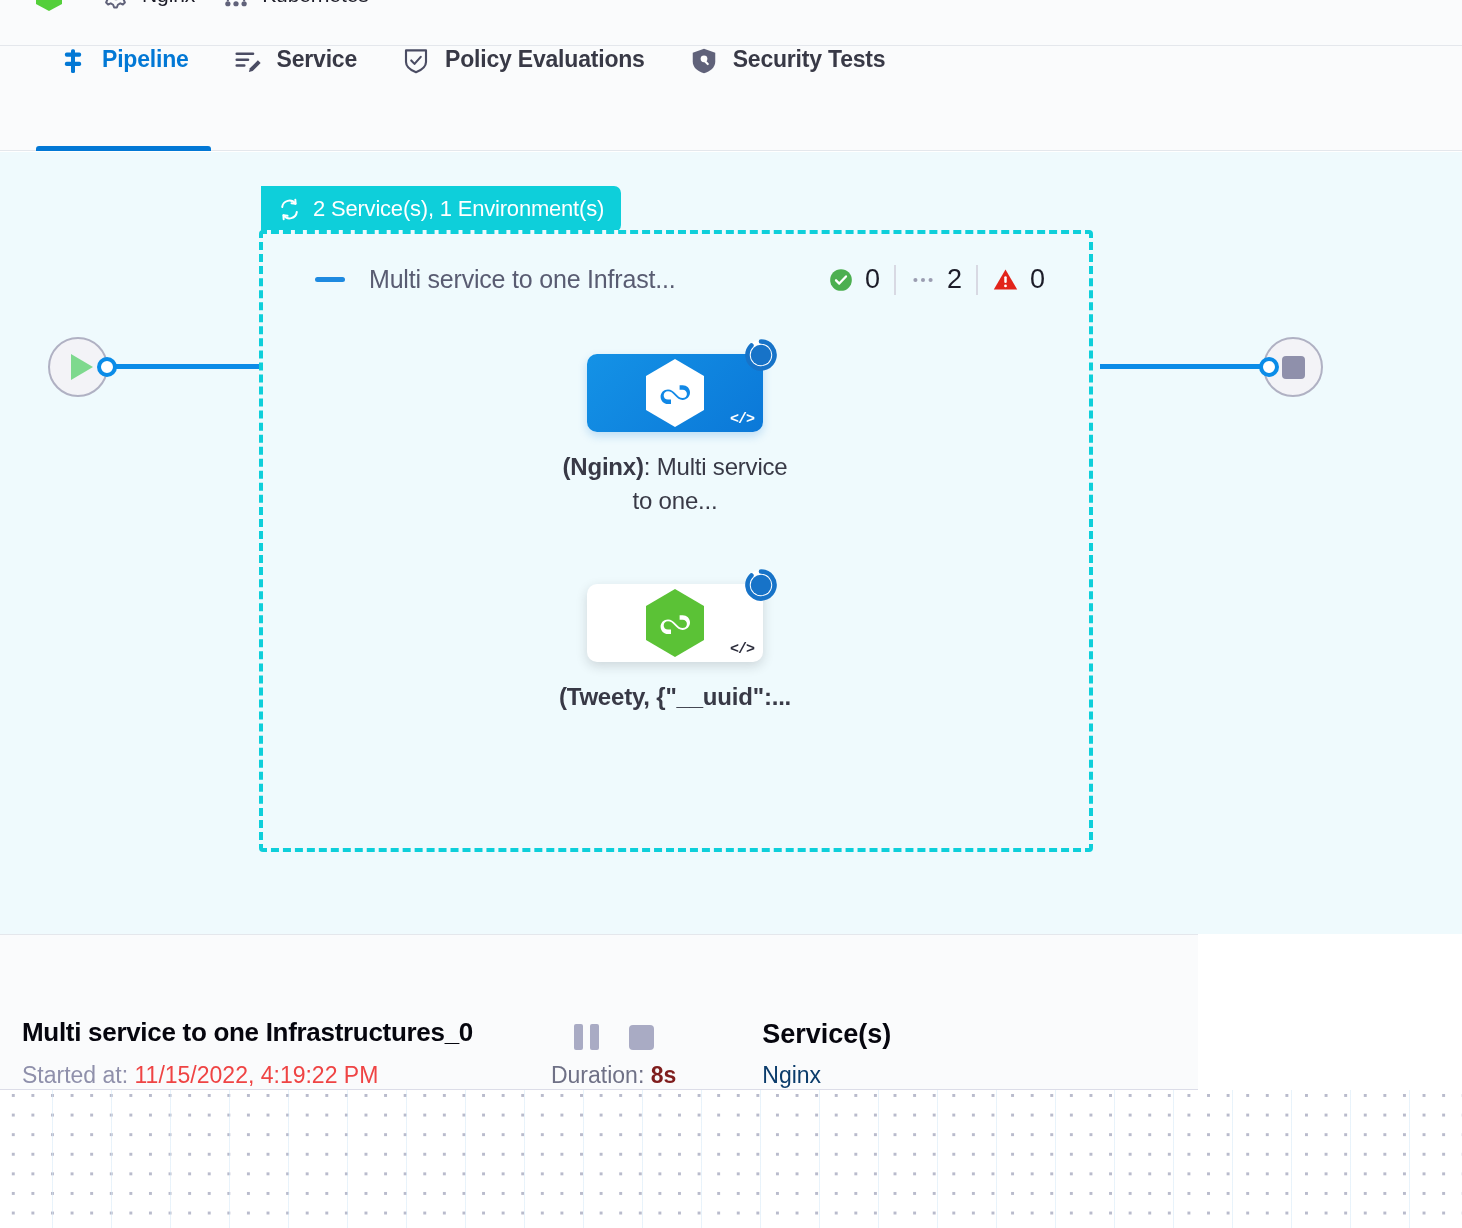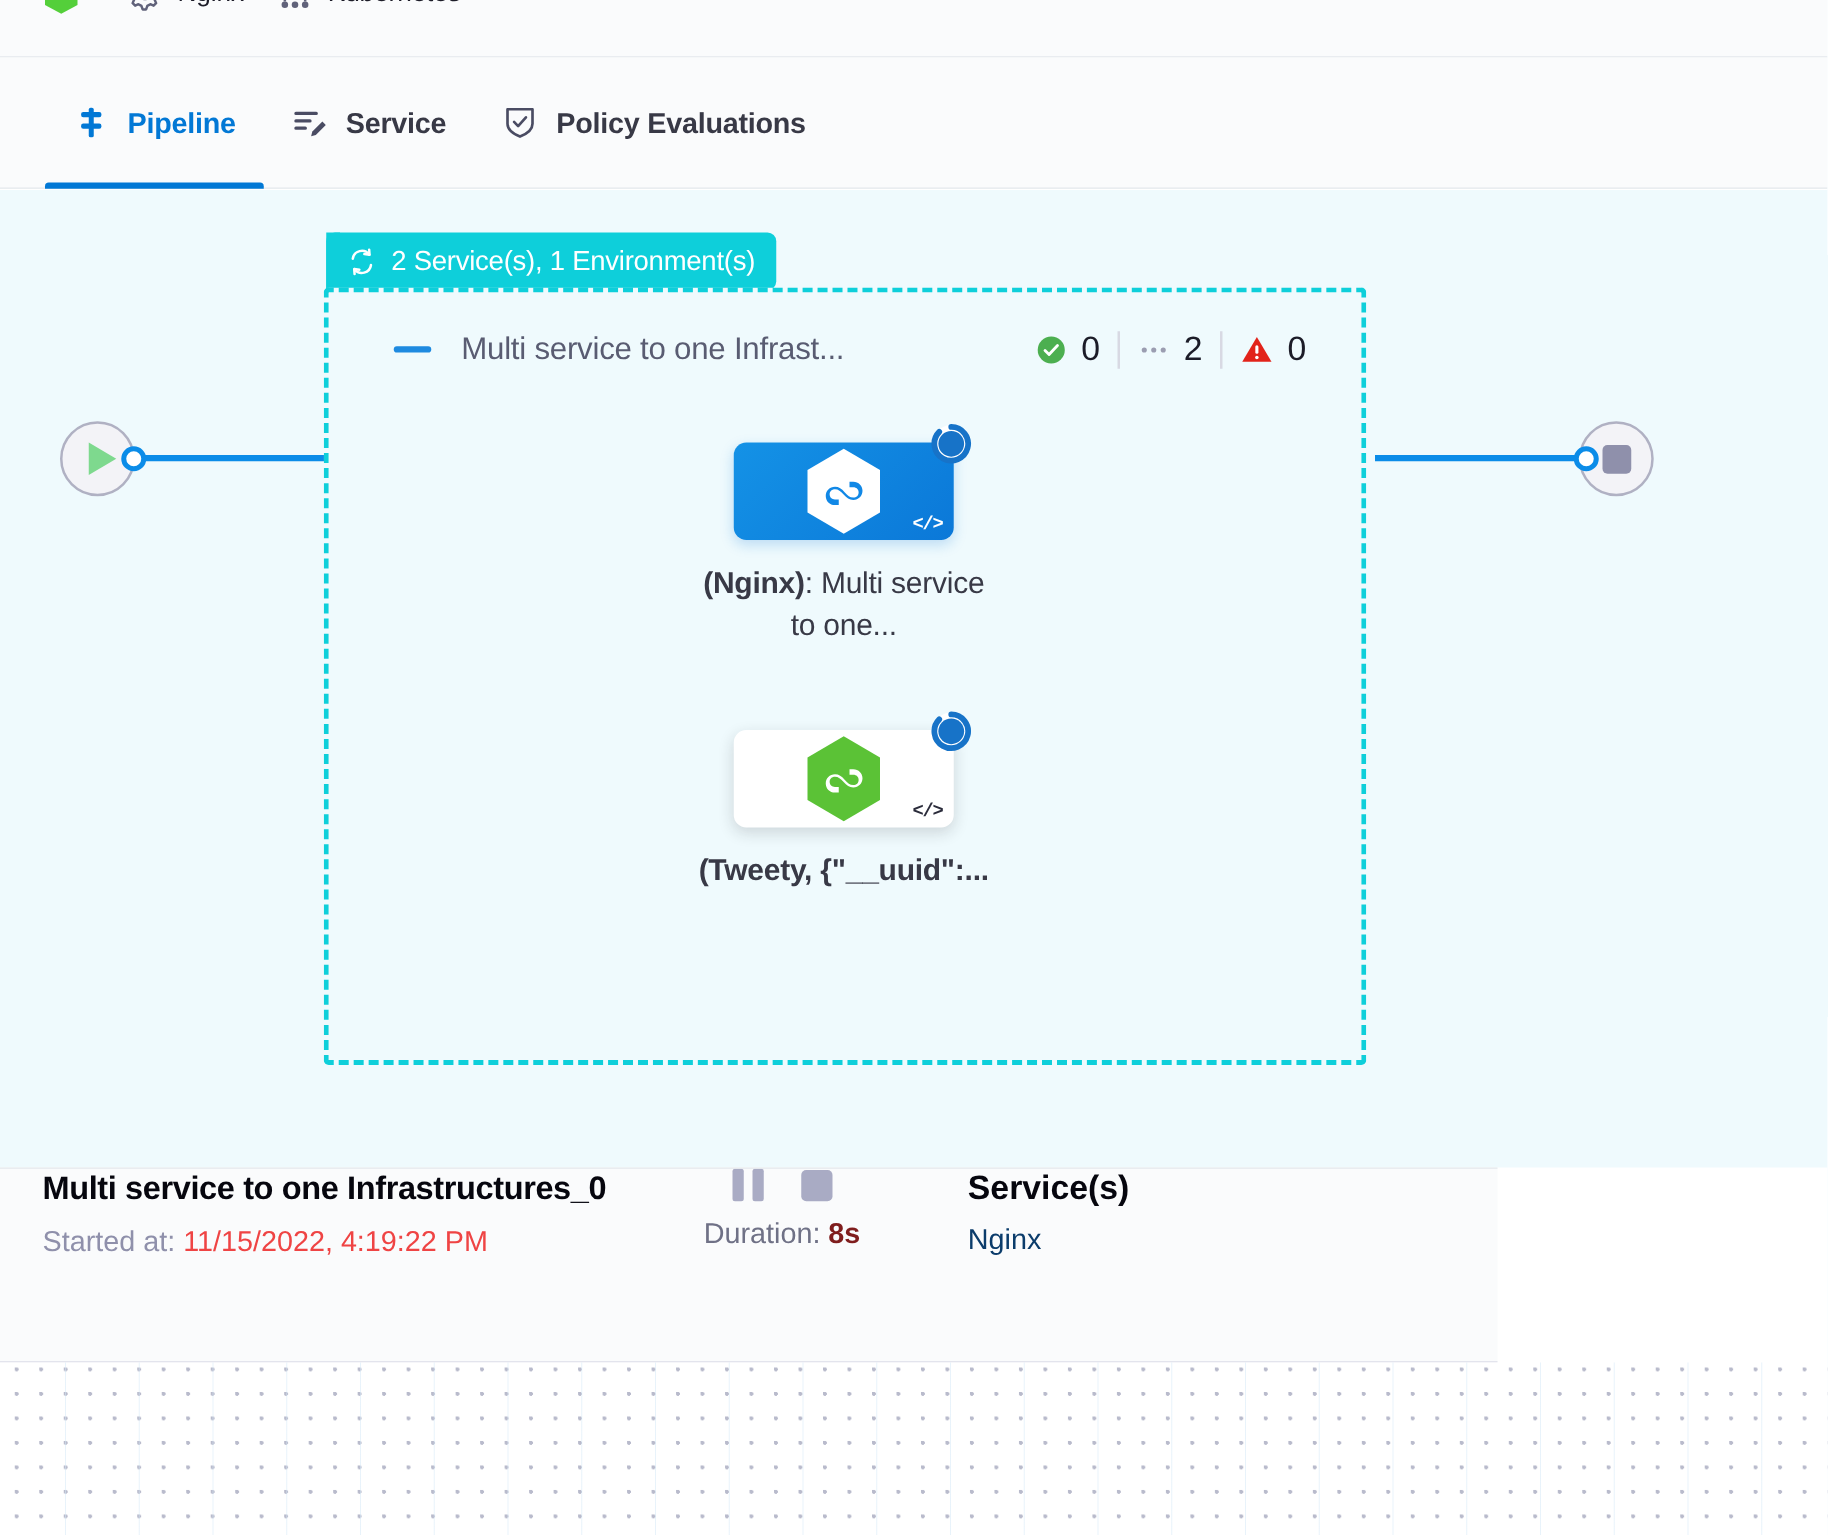--- a/index.html
+++ b/index.html
@@ -40,21 +40,21 @@
 
   
   .tabbar {
     position: absolute; left: 0; top: 46px; width: 1462px; height: 105px;
     background: #fafbfc;
     border-bottom: 1px solid #e4e7ec;
     display: flex; align-items: center;
     padding-left: 36px;
   }
   .tab {
-    display: flex; align-items: center; gap: 14px;
+    display: flex; gap: 14px;
     height: 105px; padding: 0 22px;
     cursor: pointer; position: relative;
   }
   .tab .tab-label {
     font-size: 23px; font-weight: bold; color: #383946;
     letter-spacing: -0.2px; white-space: nowrap;
   }
   .tab.active .tab-label { color: #0278d5; }
   .tab.active::after {
     content: ""; position: absolute; left: 0; right: 0; bottom: 0;
@@ -173,22 +173,22 @@
     letter-spacing: -0.2px;
   }
   .svclabel b { font-weight: bold; }
 
   
   .infopanel {
     position: absolute; left: 0; top: 934px; width: 1198px; height: 156px;
     background: #fafbfc;
     border-top: 1px solid #e4e7ec;
     border-bottom: 1px solid #dcdde8;
-    display: flex; align-items: flex-start;
-    padding-left: 34px;
+    display: flex; align-items: flex-end;
+    padding-left: 22px;
     overflow: hidden;
   }
   .ip-title {
     font-size: 26px; font-weight: bold; color: #06060e;
     letter-spacing: -0.3px; white-space: nowrap;
   }
   .ip-sub { margin-top: 14px; font-size: 23px; white-space: nowrap; }
   .ip-sub .k { color: #8f90ab; }
   .ip-sub .v { color: #ef4444; }
 
@@ -285,20 +285,28 @@
     </div>
 
     <div class="tab">
       <svg class="tab-ic" viewBox="0 0 24 24">
         <path d="M4 3.5h16v9.3c0 4-3.4 6.4-8 8.2-4.6-1.8-8-4.2-8-8.2Z" fill="none" stroke="#4a4c63" stroke-width="1.7" stroke-linejoin="round"></path>
         <path d="m8.2 11.6 2.6 2.7 5-5.6" fill="none" stroke="#4a4c63" stroke-width="1.7" stroke-linecap="round" stroke-linejoin="round"></path>
       </svg>
       <span class="tab-label">Policy Evaluations</span>
     </div>
 
+    <div class="tab">
+      <svg class="tab-ic" viewBox="0 0 24 24">
+        <path d="M12 2.2 21 5.4v7c0 4.8-4 8-9 9.4-5-1.4-9-4.6-9-9.4v-7Z" fill="#60627a"></path>
+        <circle cx="12" cy="10.2" r="2.7" fill="#ffffff"></circle>
+        <path d="m12.6 12 2.4 2.4" stroke="#ffffff" stroke-width="1.7" stroke-linecap="round"></path>
+      </svg>
+      <span class="tab-label">Security Tests</span>
+    </div>
   </div>
 
   <div class="canvas">
 
     <div class="wire" style="left:105px; top:212px; width:165px;"></div>
     <div class="wire" style="left:1100px; top:212px; width:170px;"></div>
 
     <div class="endnode" style="left:48px; top:185px;">
       <span class="play-tri"></span>
     </div>

